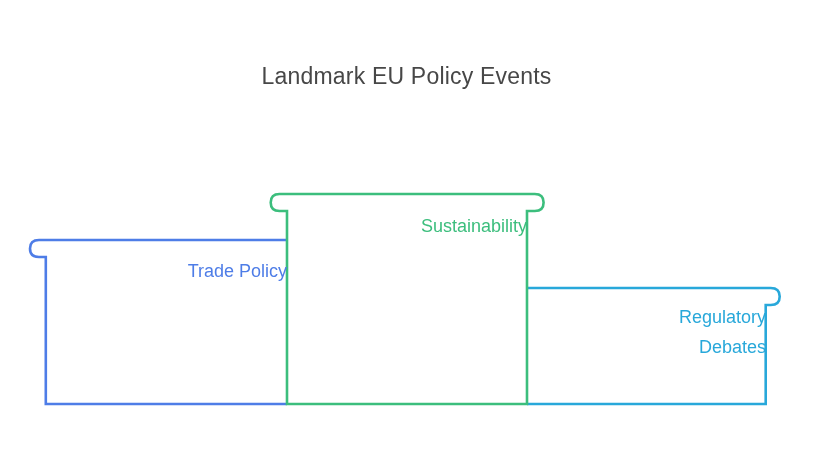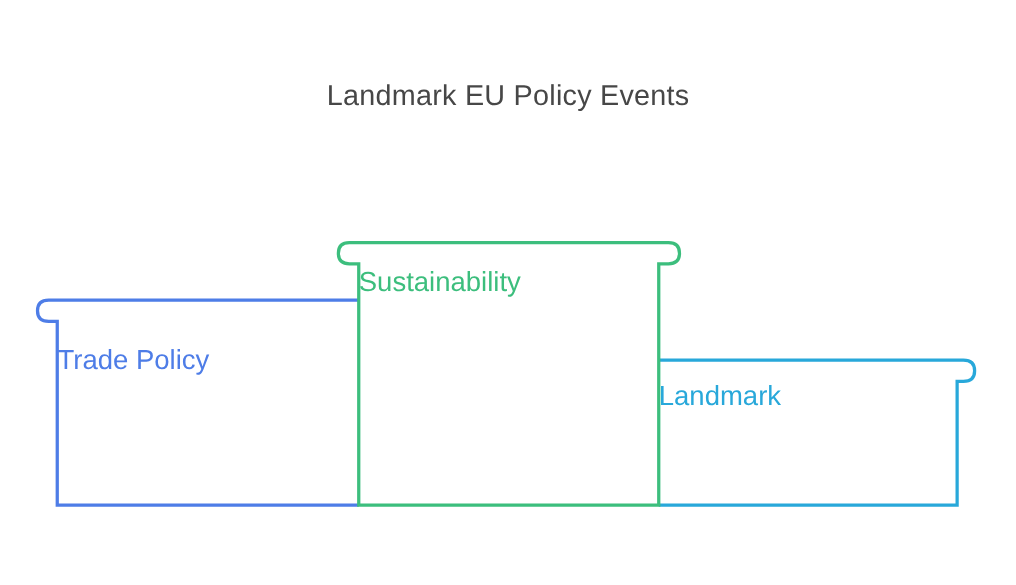--- a/index.html
+++ b/index.html
@@ -13,27 +13,27 @@
   .canvas { position: absolute; left: 0; top: 0; width: 813px; height: 432px; }
   .title {
     position: absolute; left: 0; top: 63px; width: 813px;
     text-align: center;
     font-size: 23px; font-weight: 400;
     letter-spacing: 0.2px;
   }
   svg.outlines { position: absolute; left: 0; top: 0; }
   .label {
     position: absolute;
-    text-align: left;
-    font-size: 22px;
+    text-align: right;
+    font-size: 18px;
     line-height: 30px;
     font-weight: 400;
   }
   .label .line { display: block; }
-  .label-left   { left: 46px;  width: 241px; top: 273px; }
+  .label-left   { left: 46px;  width: 241px; top: 256px; }
   .label-center { left: 287px; width: 240px; top: 211px; }
   .label-right  { left: 527px; width: 239px; top: 302px; }
 </style>
 </head>
 <body>
 
 <div class="canvas">
 
   <div class="title" style="color: rgb(71, 71, 71);">Landmark EU Policy Events</div>
 
@@ -48,16 +48,17 @@
 
   <div class="label label-left" style="color: rgb(78, 125, 231);">
     <span class="line">Trade Policy</span>
   </div>
 
   <div class="label label-center" style="color: rgb(60, 190, 125);">
     <span class="line">Sustainability</span>
   </div>
 
   <div class="label label-right" style="color: rgb(40, 168, 218);">
-    <span class="line">Landmark</span>
+    <span class="line">Regulatory</span>
+    <span class="line">Debates</span>
   </div>
 
 </div>
 
 </body></html>

